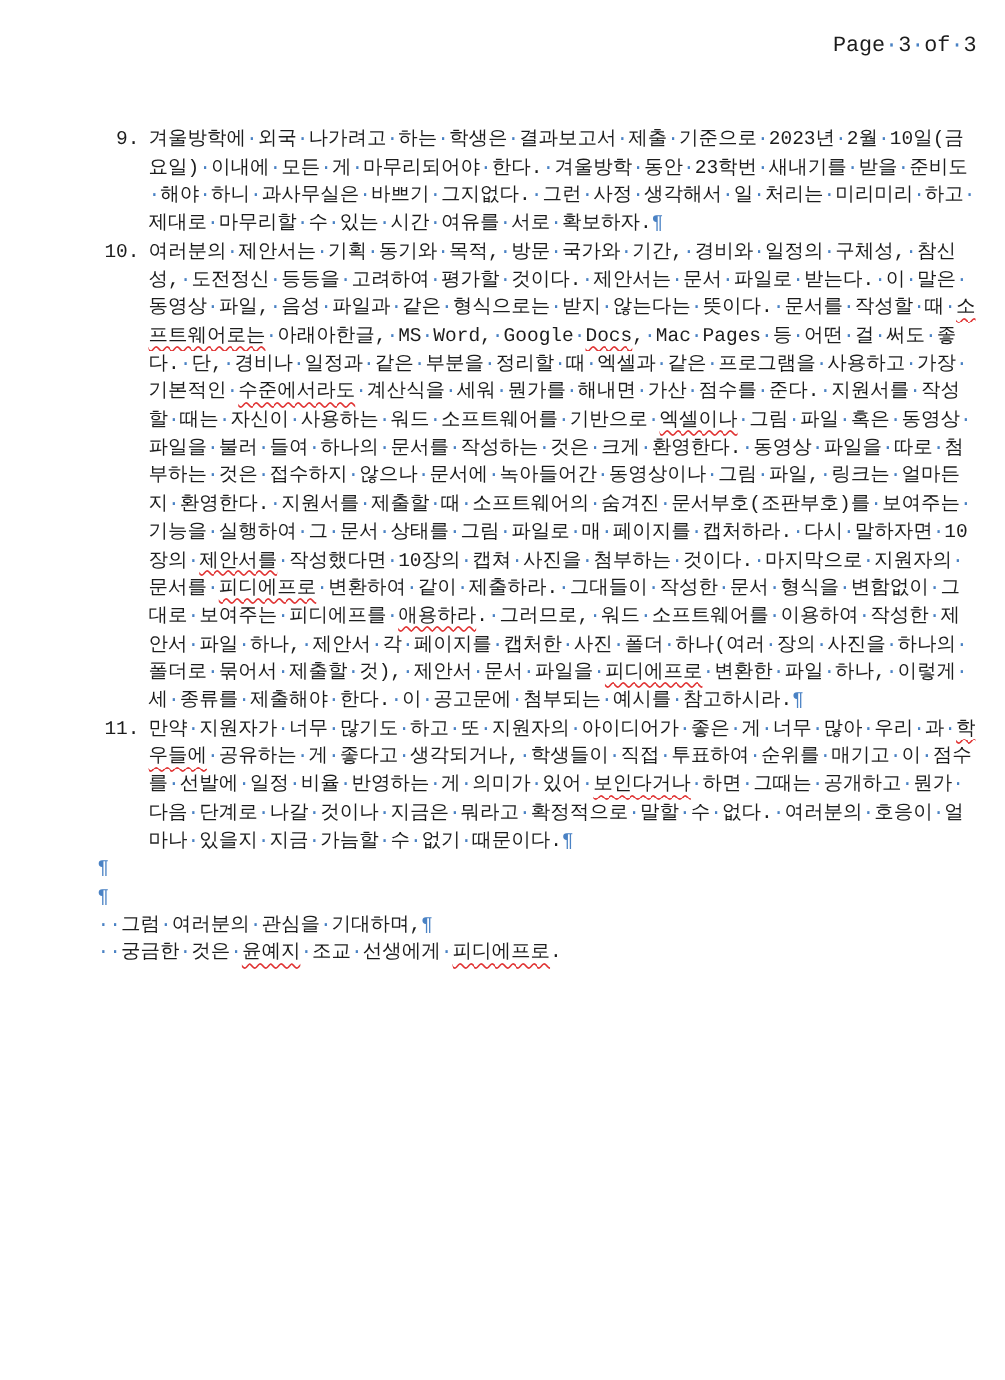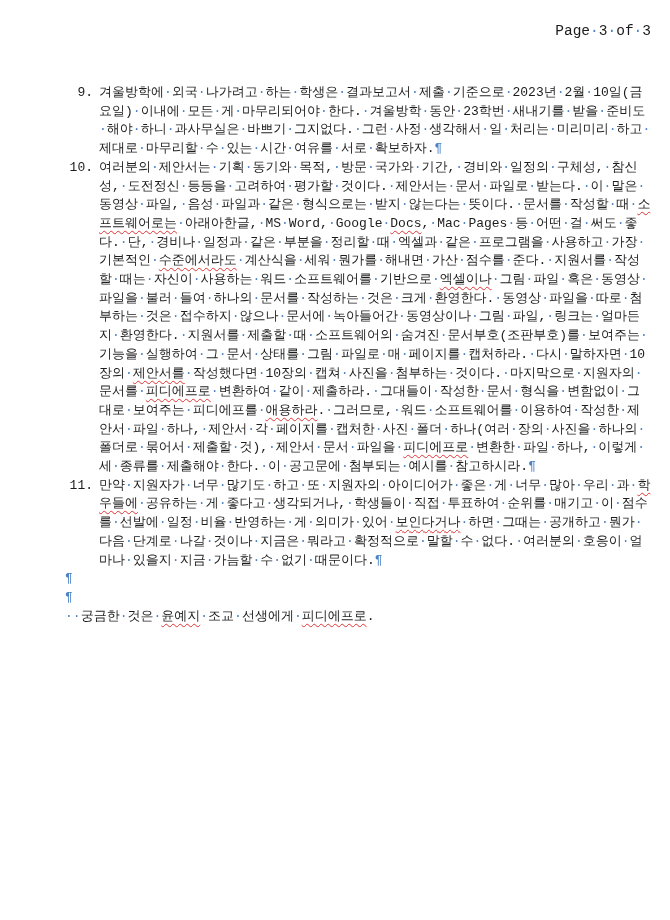--- a/index.html
+++ b/index.html
@@ -69,15 +69,16 @@
 <body>
 
 <div class="page">
   <div class="page-header" id="page-header">Page<span class="d">·</span><wbr>3<span class="d">·</span><wbr>of<span class="d">·</span><wbr>3</div>
   <div class="doc-body" id="doc-body">
       <div class="para numbered"><span class="num">9.</span>겨울방학에<span class="d">·</span><wbr>외국<span class="d">·</span><wbr>나가려고<span class="d">·</span><wbr>하는<span class="d">·</span><wbr>학생은<span class="d">·</span><wbr>결과보고서<span class="d">·</span><wbr>제출<span class="d">·</span><wbr>기준으로<span class="d">·</span><wbr>2023년<span class="d">·</span><wbr>2월<span class="d">·</span><wbr>10일(금요일)<span class="d">·</span><wbr>이내에<span class="d">·</span><wbr>모든<span class="d">·</span><wbr>게<span class="d">·</span><wbr>마무리되어야<span class="d">·</span><wbr>한다.<span class="d">·</span><wbr>겨울방학<span class="d">·</span><wbr>동안<span class="d">·</span><wbr>23학번<span class="d">·</span><wbr>새내기를<span class="d">·</span><wbr>받을<span class="d">·</span><wbr>준비도<span class="d">·</span><wbr>해야<span class="d">·</span><wbr>하니<span class="d">·</span><wbr>과사무실은<span class="d">·</span><wbr>바쁘기<span class="d">·</span><wbr>그지없다.<span class="d">·</span><wbr>그런<span class="d">·</span><wbr>사정<span class="d">·</span><wbr>생각해서<span class="d">·</span><wbr>일<span class="d">·</span><wbr>처리는<span class="d">·</span><wbr>미리미리<span class="d">·</span><wbr>하고<span class="d">·</span><wbr>제대로<span class="d">·</span><wbr>마무리할<span class="d">·</span><wbr>수<span class="d">·</span><wbr>있는<span class="d">·</span><wbr>시간<span class="d">·</span><wbr>여유를<span class="d">·</span><wbr>서로<span class="d">·</span><wbr>확보하자.<span class="pilcrow">¶</span></div>
       <div class="para numbered"><span class="num">10.</span>여러분의<span class="d">·</span><wbr>제안서는<span class="d">·</span><wbr>기획<span class="d">·</span><wbr>동기와<span class="d">·</span><wbr>목적,<span class="d">·</span><wbr>방문<span class="d">·</span><wbr>국가와<span class="d">·</span><wbr>기간,<span class="d">·</span><wbr>경비와<span class="d">·</span><wbr>일정의<span class="d">·</span><wbr>구체성,<span class="d">·</span><wbr>참신성,<span class="d">·</span><wbr>도전정신<span class="d">·</span><wbr>등등을<span class="d">·</span><wbr>고려하여<span class="d">·</span><wbr>평가할<span class="d">·</span><wbr>것이다.<span class="d">·</span><wbr>제안서는<span class="d">·</span><wbr>문서<span class="d">·</span><wbr>파일로<span class="d">·</span><wbr>받는다.<span class="d">·</span><wbr>이<span class="d">·</span><wbr>말은<span class="d">·</span><wbr>동영상<span class="d">·</span><wbr>파일,<span class="d">·</span><wbr>음성<span class="d">·</span><wbr>파일과<span class="d">·</span><wbr>같은<span class="d">·</span><wbr>형식으로는<span class="d">·</span><wbr>받지<span class="d">·</span><wbr>않는다는<span class="d">·</span><wbr>뜻이다.<span class="d">·</span><wbr>문서를<span class="d">·</span><wbr>작성할<span class="d">·</span><wbr>때<span class="d">·</span><wbr><span class="sp">소프트웨어로는</span><span class="d">·</span><wbr>아래아한글,<span class="d">·</span><wbr>MS<span class="d">·</span><wbr>Word,<span class="d">·</span><wbr>Google<span class="d">·</span><wbr><span class="sp">Docs</span>,<span class="d">·</span><wbr>Mac<span class="d">·</span><wbr>Pages<span class="d">·</span><wbr>등<span class="d">·</span><wbr>어떤<span class="d">·</span><wbr>걸<span class="d">·</span><wbr>써도<span class="d">·</span><wbr>좋다.<span class="d">·</span><wbr>단,<span class="d">·</span><wbr>경비나<span class="d">·</span><wbr>일정과<span class="d">·</span><wbr>같은<span class="d">·</span><wbr>부분을<span class="d">·</span><wbr>정리할<span class="d">·</span><wbr>때<span class="d">·</span><wbr>엑셀과<span class="d">·</span><wbr>같은<span class="d">·</span><wbr>프로그램을<span class="d">·</span><wbr>사용하고<span class="d">·</span><wbr>가장<span class="d">·</span><wbr>기본적인<span class="d">·</span><wbr><span class="sp">수준에서라도</span><span class="d">·</span><wbr>계산식을<span class="d">·</span><wbr>세워<span class="d">·</span><wbr>뭔가를<span class="d">·</span><wbr>해내면<span class="d">·</span><wbr>가산<span class="d">·</span><wbr>점수를<span class="d">·</span><wbr>준다.<span class="d">·</span><wbr>지원서를<span class="d">·</span><wbr>작성할<span class="d">·</span><wbr>때는<span class="d">·</span><wbr>자신이<span class="d">·</span><wbr>사용하는<span class="d">·</span><wbr>워드<span class="d">·</span><wbr>소프트웨어를<span class="d">·</span><wbr>기반으로<span class="d">·</span><wbr><span class="sp">엑셀이나</span><span class="d">·</span><wbr>그림<span class="d">·</span><wbr>파일<span class="d">·</span><wbr>혹은<span class="d">·</span><wbr>동영상<span class="d">·</span><wbr>파일을<span class="d">·</span><wbr>불러<span class="d">·</span><wbr>들여<span class="d">·</span><wbr>하나의<span class="d">·</span><wbr>문서를<span class="d">·</span><wbr>작성하는<span class="d">·</span><wbr>것은<span class="d">·</span><wbr>크게<span class="d">·</span><wbr>환영한다.<span class="d">·</span><wbr>동영상<span class="d">·</span><wbr>파일을<span class="d">·</span><wbr>따로<span class="d">·</span><wbr>첨부하는<span class="d">·</span><wbr>것은<span class="d">·</span><wbr>접수하지<span class="d">·</span><wbr>않으나<span class="d">·</span><wbr>문서에<span class="d">·</span><wbr>녹아들어간<span class="d">·</span><wbr>동영상이나<span class="d">·</span><wbr>그림<span class="d">·</span><wbr>파일,<span class="d">·</span><wbr>링크는<span class="d">·</span><wbr>얼마든지<span class="d">·</span><wbr>환영한다.<span class="d">·</span><wbr>지원서를<span class="d">·</span><wbr>제출할<span class="d">·</span><wbr>때<span class="d">·</span><wbr>소프트웨어의<span class="d">·</span><wbr>숨겨진<span class="d">·</span><wbr>문서부호(조판부호)를<span class="d">·</span><wbr>보여주는<span class="d">·</span><wbr>기능을<span class="d">·</span><wbr>실행하여<span class="d">·</span><wbr>그<span class="d">·</span><wbr>문서<span class="d">·</span><wbr>상태를<span class="d">·</span><wbr>그림<span class="d">·</span><wbr>파일로<span class="d">·</span><wbr>매<span class="d">·</span><wbr>페이지를<span class="d">·</span><wbr>캡처하라.<span class="d">·</span><wbr>다시<span class="d">·</span><wbr>말하자면<span class="d">·</span><wbr>10장의<span class="d">·</span><wbr><span class="sp">제안서를</span><span class="d">·</span><wbr>작성했다면<span class="d">·</span><wbr>10장의<span class="d">·</span><wbr>캡쳐<span class="d">·</span><wbr>사진을<span class="d">·</span><wbr>첨부하는<span class="d">·</span><wbr>것이다.<span class="d">·</span><wbr>마지막으로<span class="d">·</span><wbr>지원자의<span class="d">·</span><wbr>문서를<span class="d">·</span><wbr><span class="sp">피디에프로</span><span class="d">·</span><wbr>변환하여<span class="d">·</span><wbr>같이<span class="d">·</span><wbr>제출하라.<span class="d">·</span><wbr>그대들이<span class="d">·</span><wbr>작성한<span class="d">·</span><wbr>문서<span class="d">·</span><wbr>형식을<span class="d">·</span><wbr>변함없이<span class="d">·</span><wbr>그대로<span class="d">·</span><wbr>보여주는<span class="d">·</span><wbr>피디에프를<span class="d">·</span><wbr><span class="sp">애용하라</span>.<span class="d">·</span><wbr>그러므로,<span class="d">·</span><wbr>워드<span class="d">·</span><wbr>소프트웨어를<span class="d">·</span><wbr>이용하여<span class="d">·</span><wbr>작성한<span class="d">·</span><wbr>제안서<span class="d">·</span><wbr>파일<span class="d">·</span><wbr>하나,<span class="d">·</span><wbr>제안서<span class="d">·</span><wbr>각<span class="d">·</span><wbr>페이지를<span class="d">·</span><wbr>캡처한<span class="d">·</span><wbr>사진<span class="d">·</span><wbr>폴더<span class="d">·</span><wbr>하나(여러<span class="d">·</span><wbr>장의<span class="d">·</span><wbr>사진을<span class="d">·</span><wbr>하나의<span class="d">·</span><wbr>폴더로<span class="d">·</span><wbr>묶어서<span class="d">·</span><wbr>제출할<span class="d">·</span><wbr>것),<span class="d">·</span><wbr>제안서<span class="d">·</span><wbr>문서<span class="d">·</span><wbr>파일을<span class="d">·</span><wbr><span class="sp">피디에프로</span><span class="d">·</span><wbr>변환한<span class="d">·</span><wbr>파일<span class="d">·</span><wbr>하나,<span class="d">·</span><wbr>이렇게<span class="d">·</span><wbr>세<span class="d">·</span><wbr>종류를<span class="d">·</span><wbr>제출해야<span class="d">·</span><wbr>한다.<span class="d">·</span><wbr>이<span class="d">·</span><wbr>공고문에<span class="d">·</span><wbr>첨부되는<span class="d">·</span><wbr>예시를<span class="d">·</span><wbr>참고하시라.<span class="pilcrow">¶</span></div>
       <div class="para numbered"><span class="num">11.</span>만약<span class="d">·</span><wbr>지원자가<span class="d">·</span><wbr>너무<span class="d">·</span><wbr>많기도<span class="d">·</span><wbr>하고<span class="d">·</span><wbr>또<span class="d">·</span><wbr>지원자의<span class="d">·</span><wbr>아이디어가<span class="d">·</span><wbr>좋은<span class="d">·</span><wbr>게<span class="d">·</span><wbr>너무<span class="d">·</span><wbr>많아<span class="d">·</span><wbr>우리<span class="d">·</span><wbr>과<span class="d">·</span><wbr><span class="sp">학우들에</span><span class="d">·</span><wbr>공유하는<span class="d">·</span><wbr>게<span class="d">·</span><wbr>좋다고<span class="d">·</span><wbr>생각되거나,<span class="d">·</span><wbr>학생들이<span class="d">·</span><wbr>직접<span class="d">·</span><wbr>투표하여<span class="d">·</span><wbr>순위를<span class="d">·</span><wbr>매기고<span class="d">·</span><wbr>이<span class="d">·</span><wbr>점수를<span class="d">·</span><wbr>선발에<span class="d">·</span><wbr>일정<span class="d">·</span><wbr>비율<span class="d">·</span><wbr>반영하는<span class="d">·</span><wbr>게<span class="d">·</span><wbr>의미가<span class="d">·</span><wbr>있어<span class="d">·</span><wbr><span class="sp">보인다거나</span><span class="d">·</span><wbr>하면<span class="d">·</span><wbr>그때는<span class="d">·</span><wbr>공개하고<span class="d">·</span><wbr>뭔가<span class="d">·</span><wbr>다음<span class="d">·</span><wbr>단계로<span class="d">·</span><wbr>나갈<span class="d">·</span><wbr>것이나<span class="d">·</span><wbr>지금은<span class="d">·</span><wbr>뭐라고<span class="d">·</span><wbr>확정적으로<span class="d">·</span><wbr>말할<span class="d">·</span><wbr>수<span class="d">·</span><wbr>없다.<span class="d">·</span><wbr>여러분의<span class="d">·</span><wbr>호응이<span class="d">·</span><wbr>얼마나<span class="d">·</span><wbr>있을지<span class="d">·</span><wbr>지금<span class="d">·</span><wbr>가늠할<span class="d">·</span><wbr>수<span class="d">·</span><wbr>없기<span class="d">·</span><wbr>때문이다.<span class="pilcrow">¶</span></div>
       <div class="para"><span class="pilcrow">¶</span></div>
       <div class="para"><span class="pilcrow">¶</span></div>
+      <div class="para"><span class="d">·</span><wbr><span class="d">·</span><wbr>그럼<span class="d">·</span><wbr>여러분의<span class="d">·</span><wbr>관심을<span class="d">·</span><wbr>기대하며,<span class="pilcrow">¶</span></div>
       <div class="para"><span class="d">·</span><wbr><span class="d">·</span><wbr>궁금한<span class="d">·</span><wbr>것은<span class="d">·</span><wbr><span class="sp">윤예지</span><span class="d">·</span><wbr>조교<span class="d">·</span><wbr>선생에게<span class="d">·</span><wbr><span class="sp">피디에프로</span>.</div>
     </div>
 </div>
 
 </body></html>

